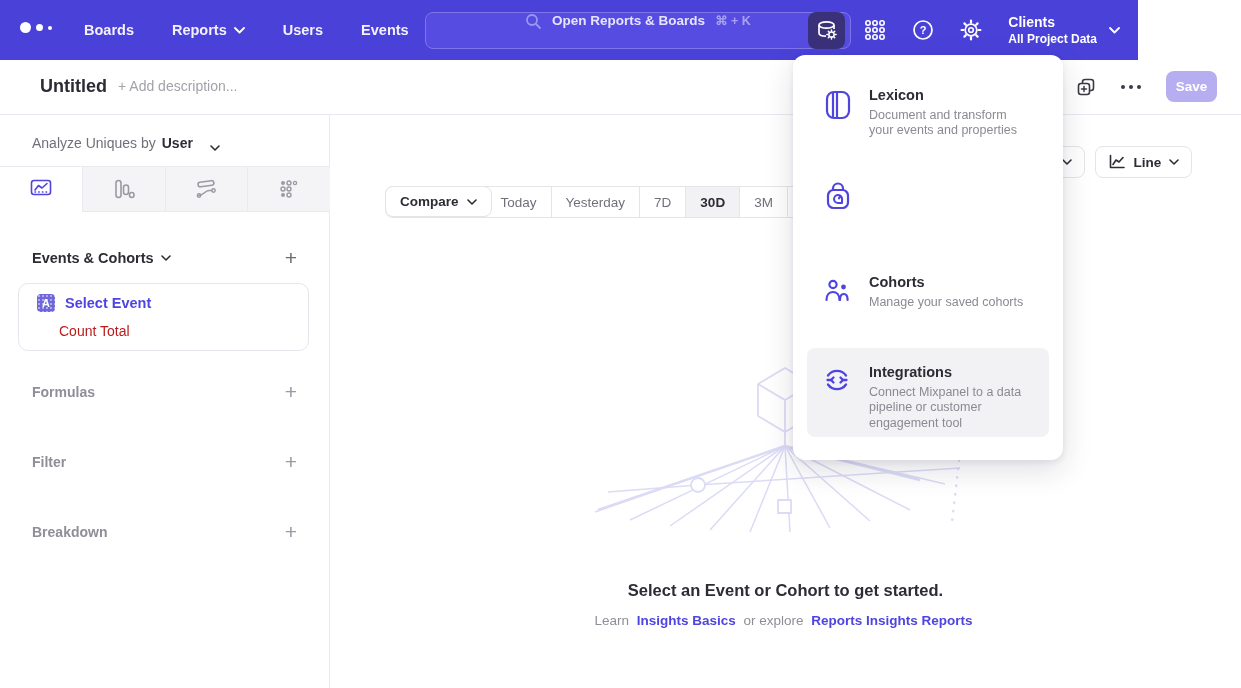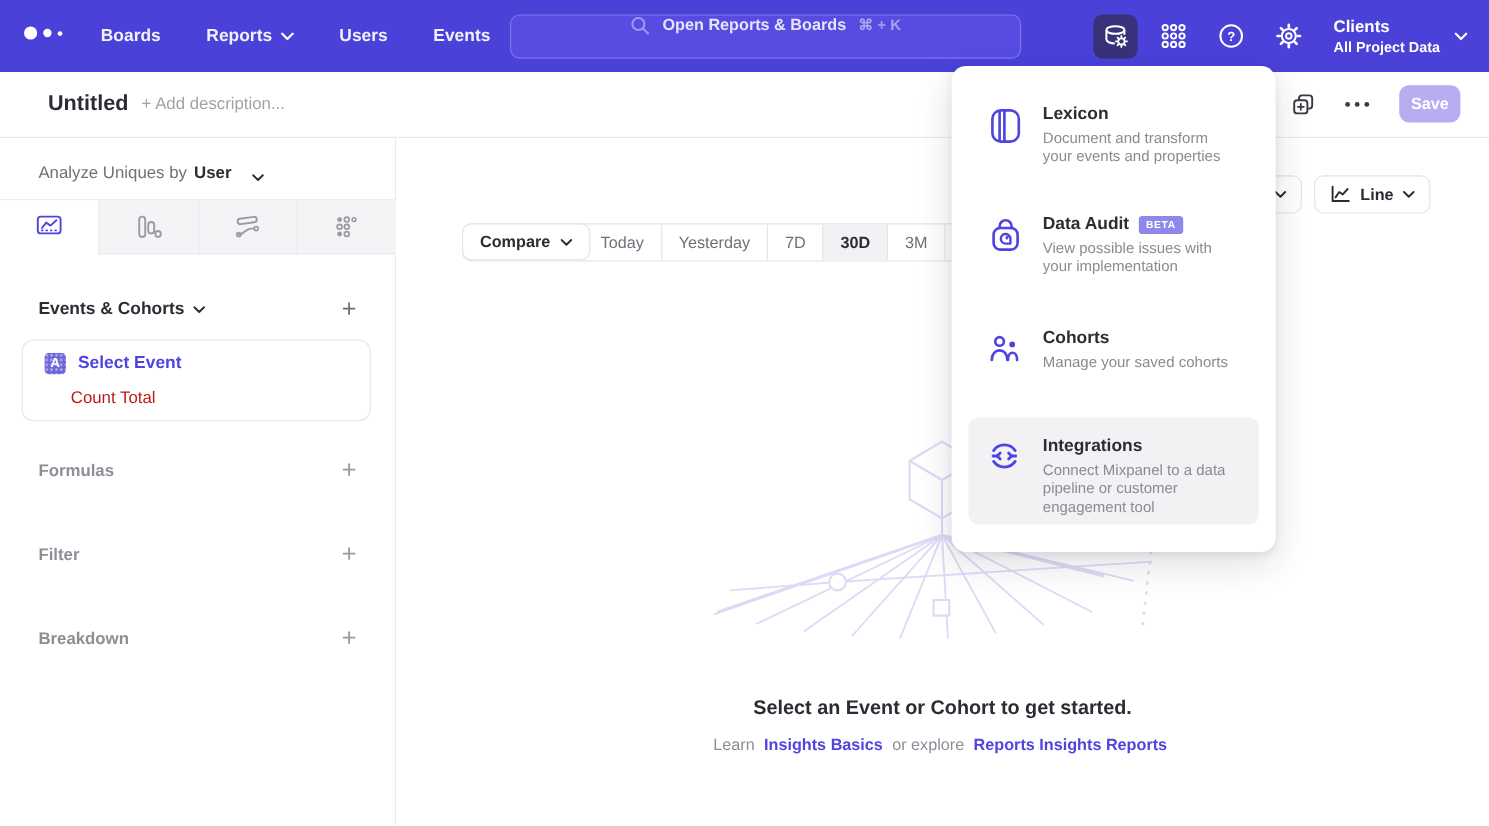--- a/index.html
+++ b/index.html
@@ -1,21 +1,21 @@
 <!DOCTYPE html>
 <html><head>
 <meta charset="utf-8">
 <style>
   * { margin:0; padding:0; box-sizing:border-box; }
   html,body { width:1241px; height:688px; overflow:hidden; }
   body { font-family:"Liberation Sans", sans-serif; background:#fff; position:relative; }
   .abs { position:absolute; }
 
   
-  .nav { position:absolute; left:0; top:0; width:1241px; height:60px; background:#4a41d9; z-index:5; }
+  .nav { position:absolute; left:0; top:0; width:1138px; height:60px; background:#4a41d9; z-index:5; }
   .logo { position:absolute; left:20px; top:22px; display:flex; align-items:center; gap:5px; }
   .logo .d1{width:11px;height:11px;border-radius:50%;background:#fff;}
   .logo .d2{width:7px;height:7px;border-radius:50%;background:#fff;}
   .logo .d3{width:4px;height:4px;border-radius:50%;background:#fff;}
   .nav-links { position:absolute; left:84px; top:0; height:60px; display:flex; align-items:center; gap:38px; }
   .nav-link { color:#f2f1fd; font-size:14.5px; font-weight:600; display:flex; align-items:center; gap:7px; cursor:pointer; }
   .search { position:absolute; left:425px; top:12px; width:426px; height:37px; background:#564ce2; border:1px solid #7d75ea; border-radius:8px; display:flex; align-items:flex-start; justify-content:center; gap:10px; }
   .search-text { color:#e6e4fb; font-size:13.5px; font-weight:600; }
   .search-kbd { color:#a8a2f0; font-size:12.5px; font-weight:600; }
   .nav-right { position:absolute; right:18px; top:0; height:60px; display:flex; align-items:center; gap:11px; }
@@ -396,27 +396,20 @@
   </div>
 
   <div class="menu-item" style="top:124px;">
     <div class="mi-icon">
       <svg width="30" height="32" viewBox="0 0 30 32">
         <path d="M10,9 L10,7.5 A5,5 0 0 1 20,7.5 L20,9" fill="none" stroke="#4f44e0" stroke-width="2.2" stroke-linecap="round"></path>
         <rect x="5" y="9" width="20" height="18" rx="5.5" fill="none" stroke="#4f44e0" stroke-width="2.2"></rect>
         <path d="M19,17.5 a4,4 0 1 0 -4,4.5 h4 v-4.5 a1.5,1.5 0 0 0 -3,0" fill="none" stroke="#4f44e0" stroke-width="2" stroke-linecap="round" stroke-linejoin="round"></path>
       </svg>
     </div>
-    <div>
-      <div class="mi-title">
-        <span>Data Audit</span>
-        <span class="beta">BETA</span>
-      </div>
-      <div class="mi-desc">View possible issues with your implementation</div>
-    </div>
   </div>
 
   <div class="menu-item" style="top:219px;">
     <div class="mi-icon">
       <svg width="30" height="30" viewBox="0 0 30 30">
         <circle cx="10" cy="8.5" r="3.6" fill="none" stroke="#4f44e0" stroke-width="2.2"></circle>
         <path d="M3.5,24 c0-5.2 3-8 6.5-8 s6.5,2.8 6.5,8" fill="none" stroke="#4f44e0" stroke-width="2.2" stroke-linecap="round"></path>
         <circle cx="20.5" cy="11" r="2.4" fill="#4f44e0"></circle>
         <path d="M17,24 c0-4 1.8-6 3.8-6 s3.8,2 3.8,6" fill="none" stroke="#4f44e0" stroke-width="2.2" stroke-linecap="round"></path>
       </svg>

